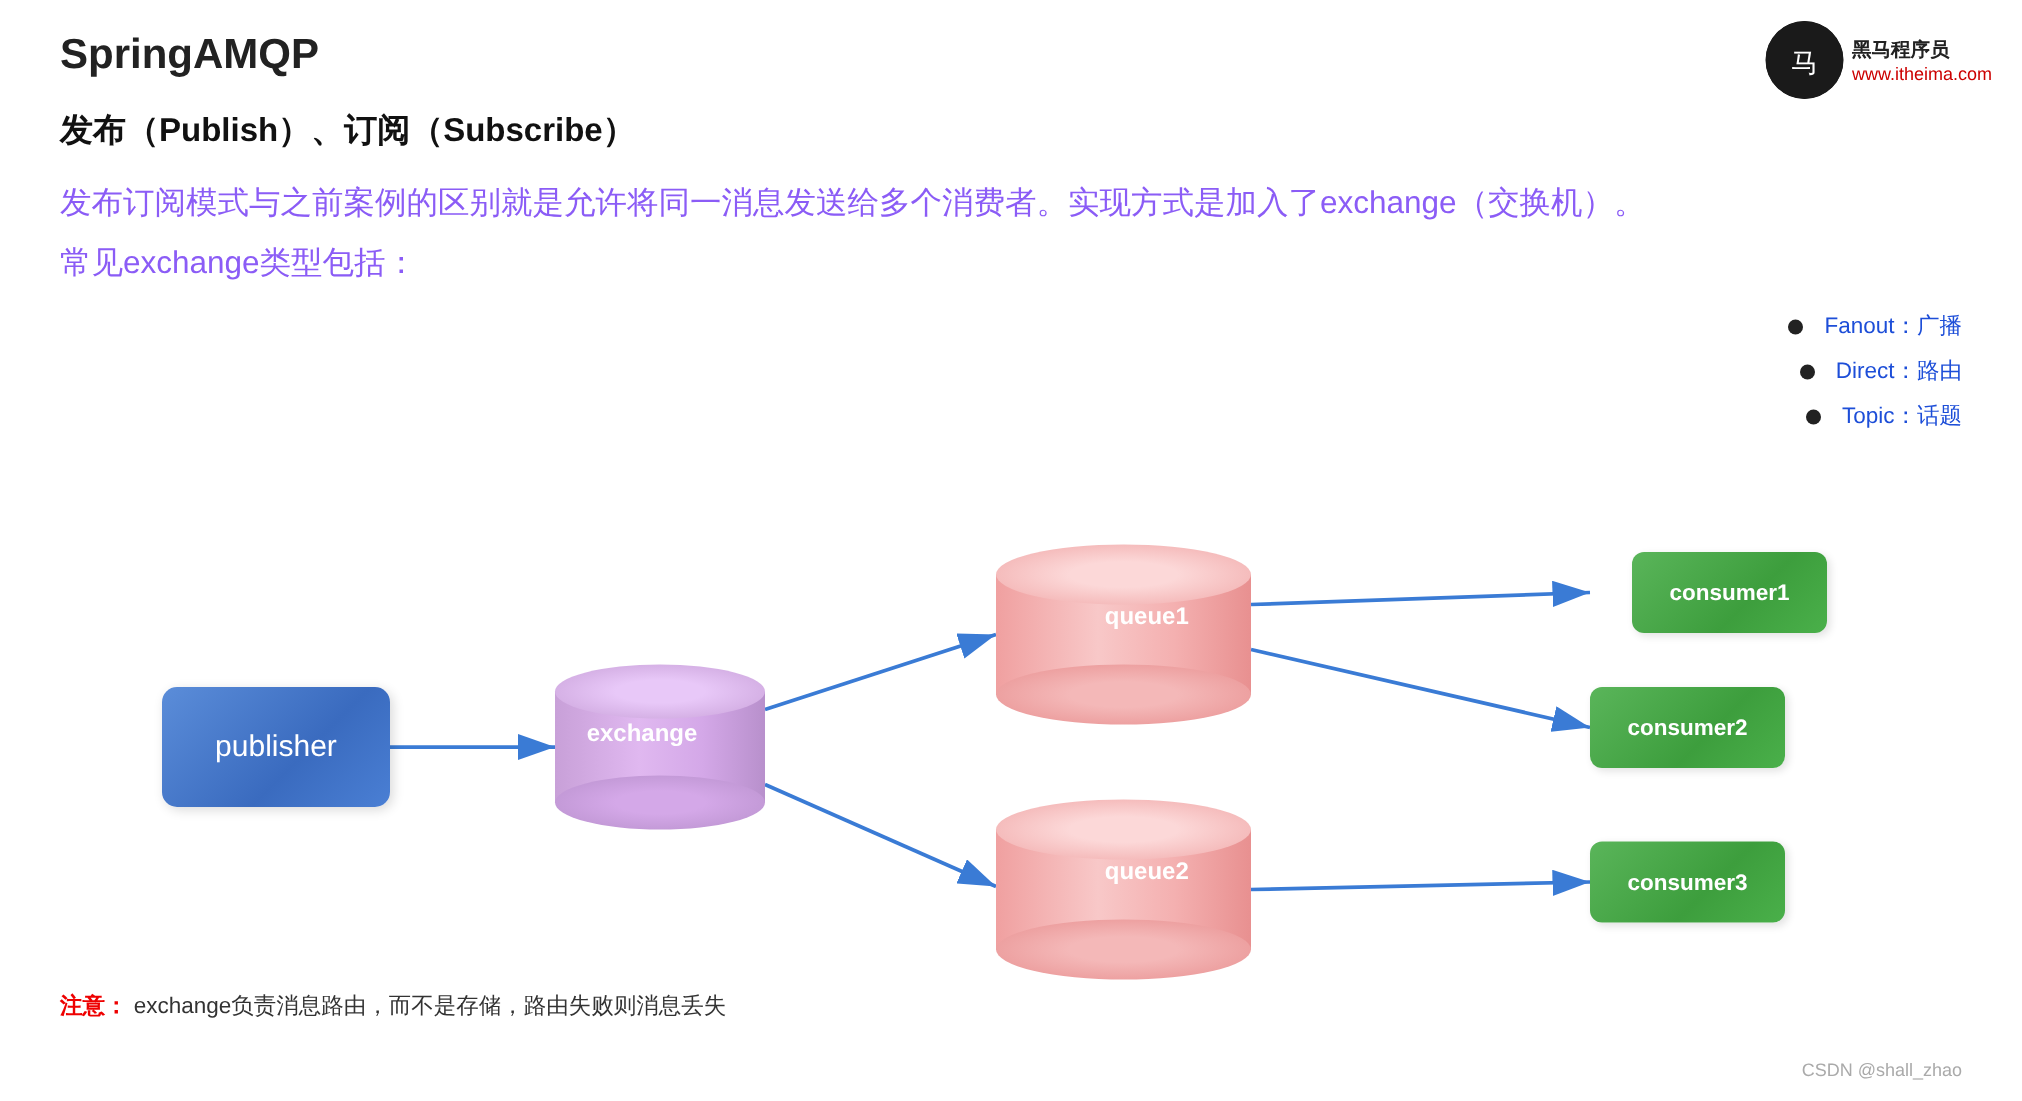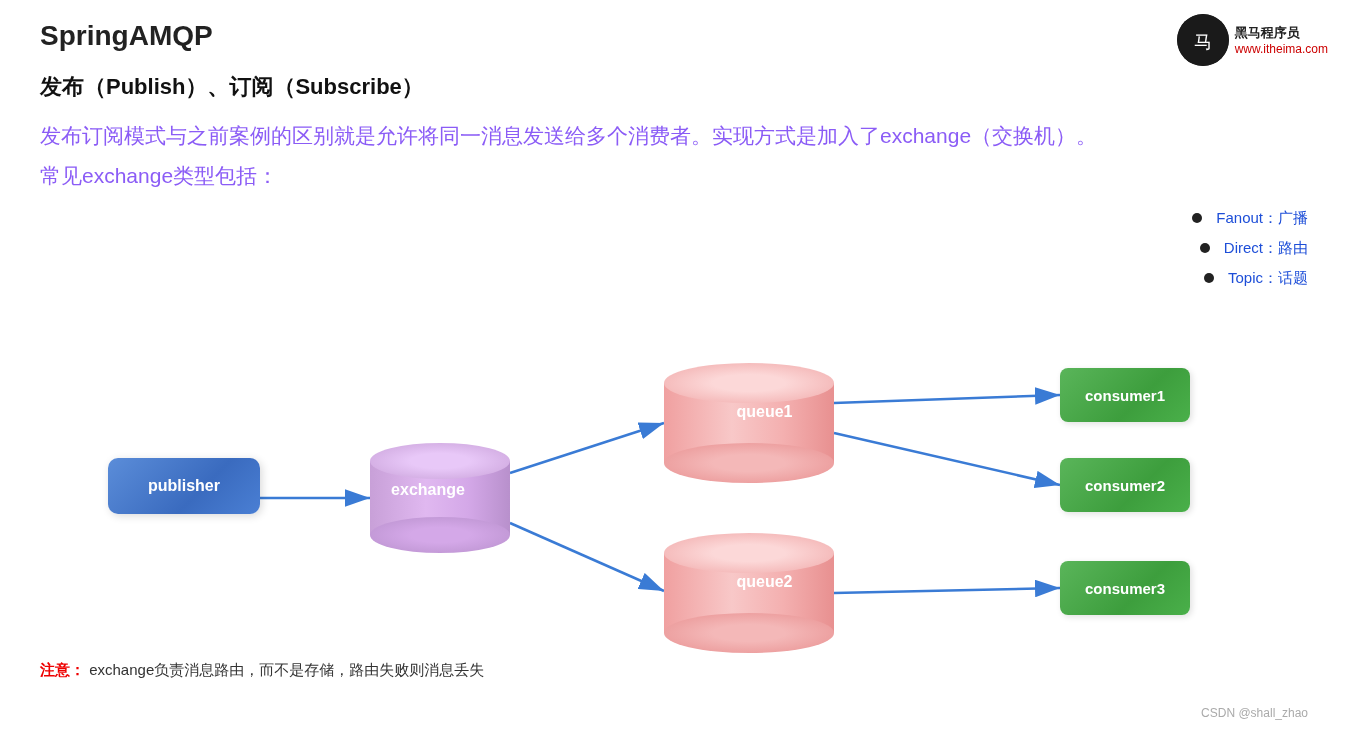--- a/index.html
+++ b/index.html
@@ -62,29 +62,29 @@
       width: 100%;
       height: 350px;
       margin-top: 10px;
     }
     
     .publisher-box {
       position: absolute;
       left: 68px;
       top: 155px;
       width: 152px;
-      height: 56px;
+      height: 80px;
       background: linear-gradient(135deg, #5b8dd9 0%, #3a6bbf 60%, #4a7fd4 100%);
       border-radius: 10px;
       display: flex;
       align-items: center;
       justify-content: center;
       color: #fff;
-      font-size: 16px;
-      font-weight: bold;
+      font-size: 20px;
+      font-weight: normal;
       box-shadow: 2px 2px 8px rgba(0,0,0,0.15);
     }
     
     .exchange-wrap {
       position: absolute;
       left: 330px;
       top: 140px;
     }
     .cylinder {
       position: relative;
@@ -190,21 +190,21 @@
       background: linear-gradient(135deg, #5ab55a 0%, #3d9e3d 60%, #4ab04a 100%);
       border-radius: 8px;
       display: flex;
       align-items: center;
       justify-content: center;
       color: #fff;
       font-size: 15px;
       font-weight: bold;
       box-shadow: 2px 2px 6px rgba(0,0,0,0.12);
     }
-    .consumer1 { left: 1020px; top: 65px; }
+    .consumer1 { left: 1048px; top: 65px; }
     .consumer2 { left: 1020px; top: 155px; }
     .consumer3 { left: 1020px; top: 258px; }
 
     
     .arrows-svg {
       position: absolute;
       top: 0; left: 0;
       width: 100%;
       height: 100%;
       pointer-events: none;

